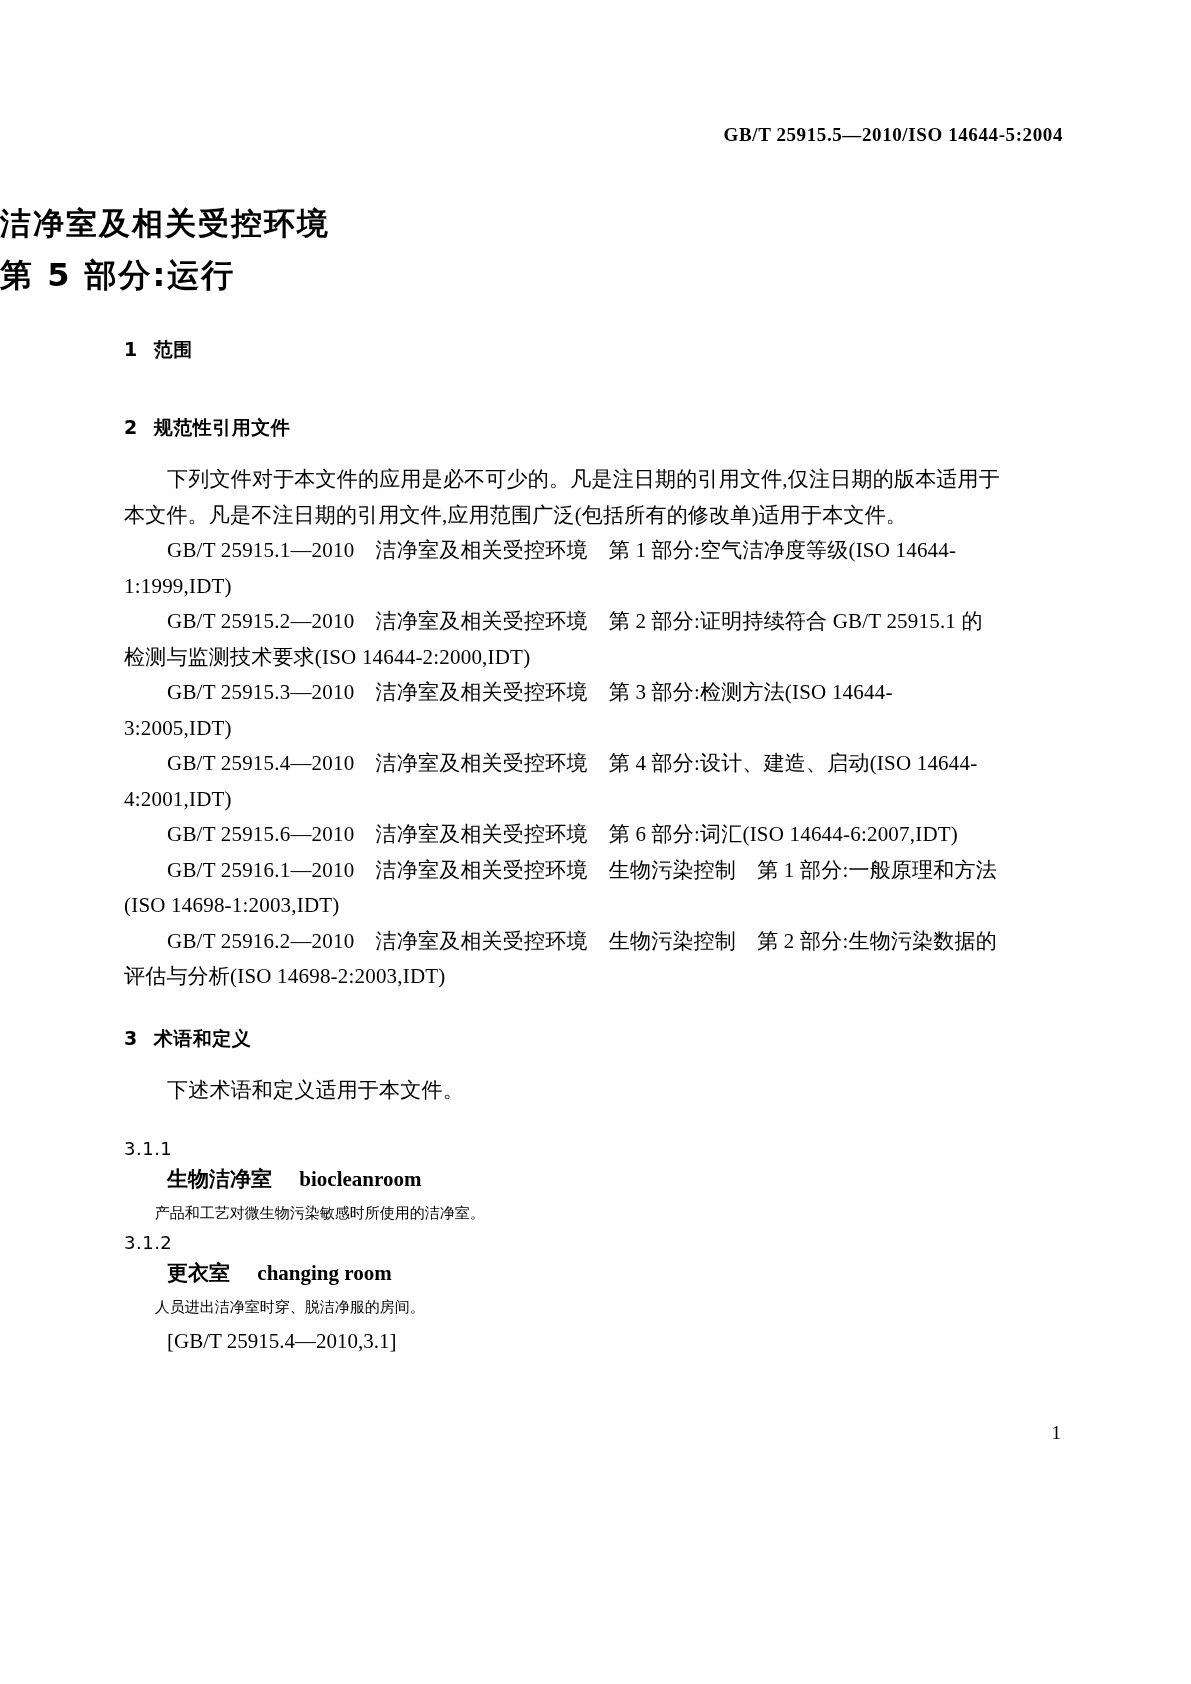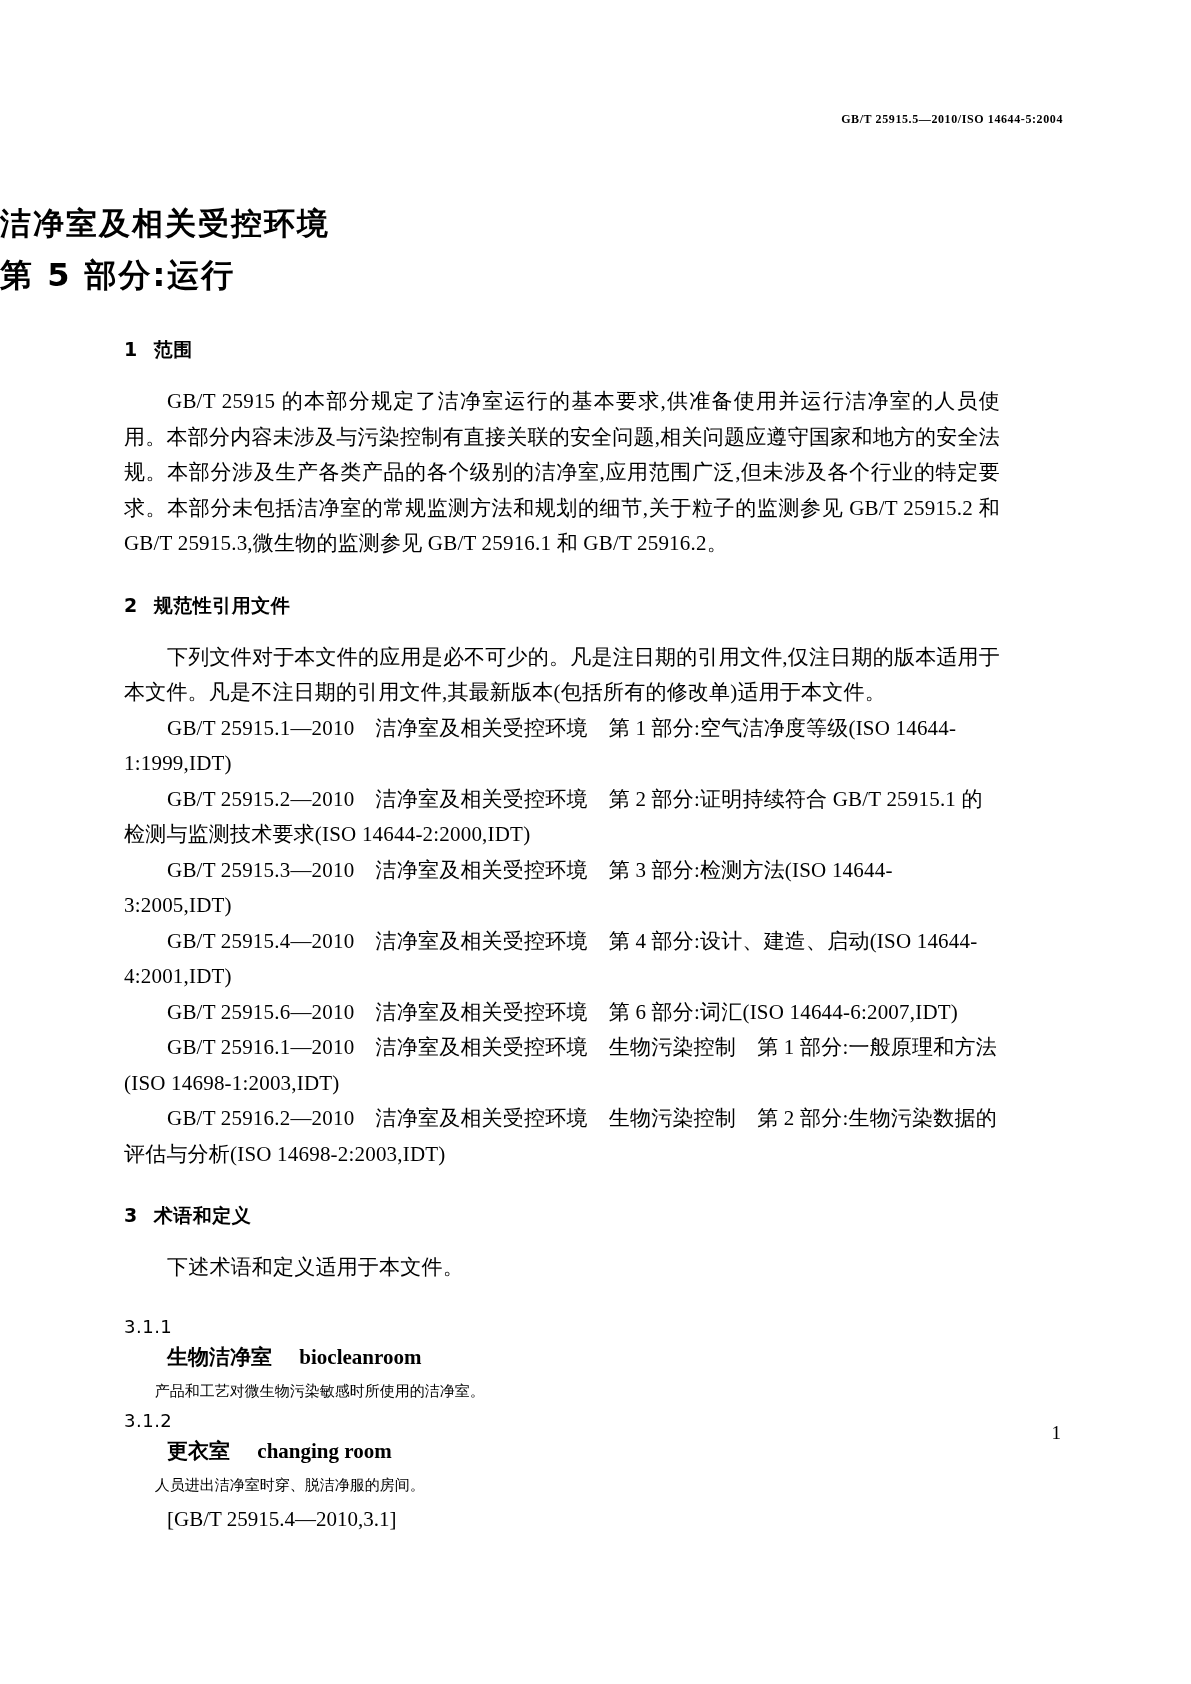--- a/index.html
+++ b/index.html
@@ -15,25 +15,25 @@
     margin: 0 auto;
     background: #ffffff;
     color: #000000;
     font-family: "Liberation Serif", "DejaVu Serif", serif;
     overflow: hidden;
   }
 
   
   .running-header {
     position: absolute;
-    top: 112px;
+    top: 124px;
     right: 128px;
     font-family: "Liberation Serif", "DejaVu Serif", serif;
     font-weight: bold;
-    font-size: 12px;
+    font-size: 19px;
     letter-spacing: 0.6px;
     white-space: nowrap;
   }
 
   
   .doc-title {
     position: absolute;
     top: 200px;
     left: 0;
     width: 1191px;
@@ -159,29 +159,28 @@
     <div class="line1">洁净室及相关受控环境</div>
     <div class="line2">第 5 部分:运行</div>
   </div>
 
   <div class="body">
 
     <h2 class="sec">
       <span class="num">1</span><span>范围</span>
     </h2>
     <div class="gap-md"></div>
-    <p class="para indent">GB/T 25915 的本部分规定了洁净室运行的基本要求,供准备使用并运行洁净室的人员使用。本部分内容未涉及与污染控制有直接关联的安全问题,相关问题应遵守国家和地方的安全法规。本部分涉及生产各类产品的各个级别的洁净室,应用范围广泛,但未涉及各个行业的特定要求。本部分未包括洁净室的常规监测方法和规划的细节,关于粒子的监测参见 GB/T 25915.2 和 GB/T 25915.3,微生物的监测参见 GB/T 25916.1 和 GB/T 25916.2。</p>
 
     <div class="gap-lg"></div>
 
     <h2 class="sec">
       <span class="num">2</span><span>规范性引用文件</span>
     </h2>
     <div class="gap-md"></div>
-    <p class="para indent">下列文件对于本文件的应用是必不可少的。凡是注日期的引用文件,仅注日期的版本适用于本文件。凡是不注日期的引用文件,其最新版本(包括所有的修改单)适用于本文件。</p>
+    <p class="para indent">下列文件对于本文件的应用是必不可少的。凡是注日期的引用文件,仅注日期的版本适用于本文件。凡是不注日期的引用文件,应用范围广泛(包括所有的修改单)适用于本文件。</p>
 
     <p class="ref">GB/T 25915.1—2010　洁净室及相关受控环境　第 1 部分:空气洁净度等级(ISO 14644-1:1999,IDT)</p>
     <p class="ref">GB/T 25915.2—2010　洁净室及相关受控环境　第 2 部分:证明持续符合 GB/T 25915.1 的检测与监测技术要求(ISO 14644-2:2000,IDT)</p>
     <p class="ref">GB/T 25915.3—2010　洁净室及相关受控环境　第 3 部分:检测方法(ISO 14644-3:2005,IDT)</p>
     <p class="ref">GB/T 25915.4—2010　洁净室及相关受控环境　第 4 部分:设计、建造、启动(ISO 14644-4:2001,IDT)</p>
     <p class="ref">GB/T 25915.6—2010　洁净室及相关受控环境　第 6 部分:词汇(ISO 14644-6:2007,IDT)</p>
     <p class="ref">GB/T 25916.1—2010　洁净室及相关受控环境　生物污染控制　第 1 部分:一般原理和方法(ISO 14698-1:2003,IDT)</p>
     <p class="ref">GB/T 25916.2—2010　洁净室及相关受控环境　生物污染控制　第 2 部分:生物污染数据的评估与分析(ISO 14698-2:2003,IDT)</p>
 
     <div class="gap-lg"></div>

